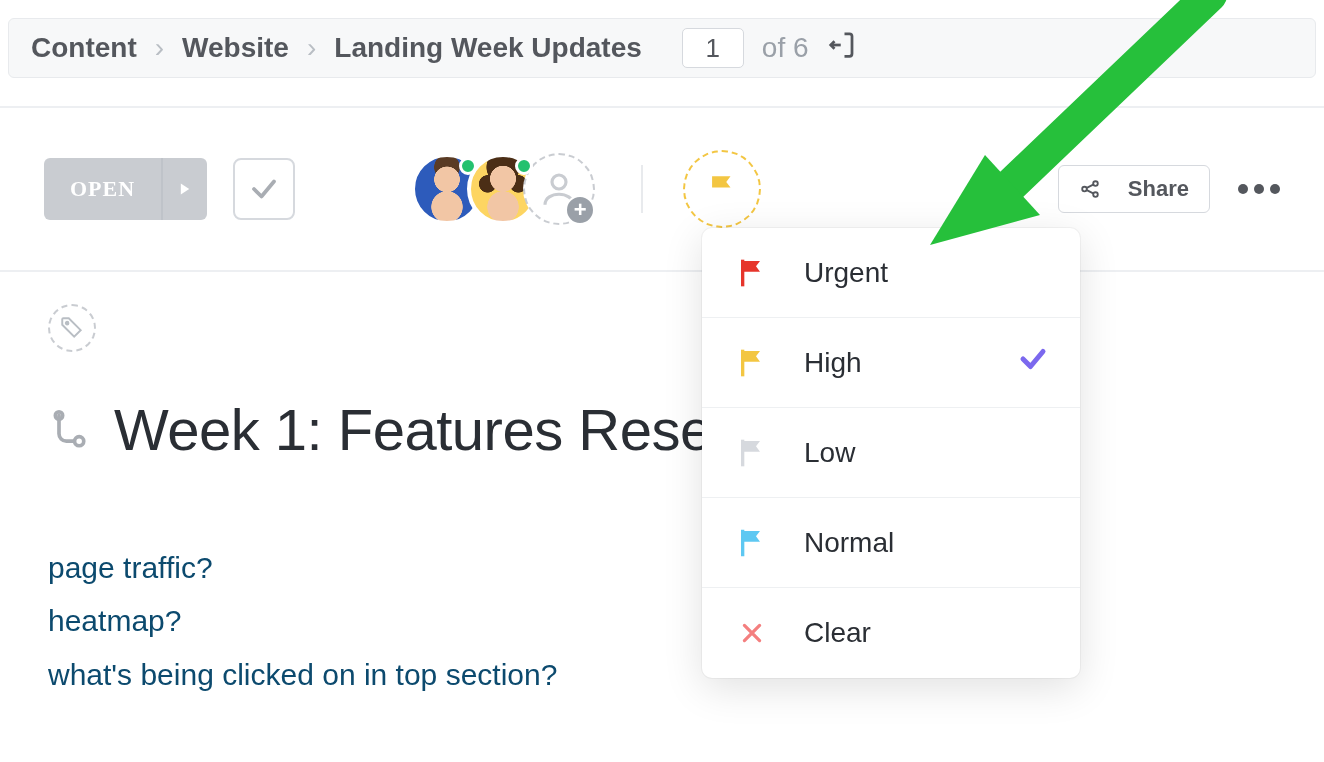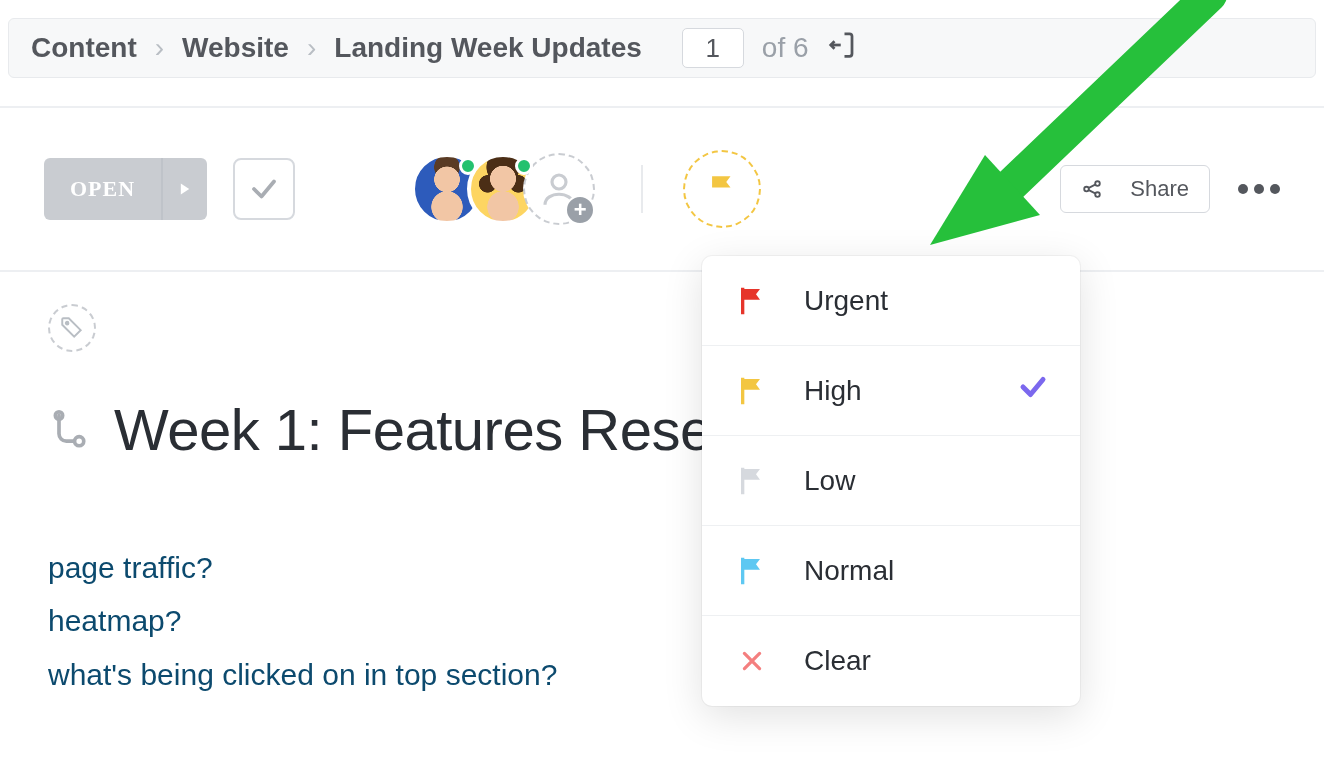--- a/index.html
+++ b/index.html
@@ -87,40 +87,40 @@
     border:2.5px dashed #f3c642;
     display:flex; align-items:center; justify-content:center;
     cursor:pointer; background:#fff;
   }
 
   .right-tools { margin-left:auto; display:flex; align-items:center; gap:28px; }
   .share-btn {
     height:48px; padding: 0 20px;
     border:1px solid #d6d9de; border-radius:6px; background:#fff;
     display:flex; align-items:center; gap:27px;
-    color:#54575d; font-size:22px; font-weight:400; cursor:pointer;
+    color:#54575d; font-size:22px; font-weight:700; cursor:pointer;
   }
   .more-btn { display:flex; gap:6px; cursor:pointer; }
   .more-btn span { width:10px; height:10px; background:#54575d; border-radius:50%; }
 
   
   .body-area { padding: 32px 48px 0 48px; position:relative; }
   .tag-holder {
     width:48px; height:48px; border-radius:50%;
     border:2px dashed #c9ccd1; display:flex; align-items:center; justify-content:center;
     color:#b9bec4; cursor:pointer;
   }
   .title-row { display:flex; align-items:center; gap:22px; margin-top: 44px; }
   .subtask-icon { color:#a9adb3; margin-top:8px; }
   .task-title { font-size:58px; font-weight:400; color:#2a2e34; letter-spacing:-0.5px; }
   .desc { margin-top: 78px; font-size:30px; color:#0c4a6e; line-height:1.78; }
 
   
   .priority-menu {
-    position:absolute; top:256px; left:702px;
+    position:absolute; top:228px; left:702px;
     width:378px; background:#fff; border-radius:10px;
     box-shadow: 0 10px 40px rgba(0,0,0,0.12), 0 0 0 1px rgba(0,0,0,0.04);
     overflow:hidden; z-index:5;
   }
   .priority-item {
     height:90px; display:flex; align-items:center; padding:0 32px;
     border-bottom:1px solid #eef0f2; cursor:pointer; gap:34px;
     font-size:28px; color:#2a2e34;
   }
   .priority-item:last-child { border-bottom:none; }

